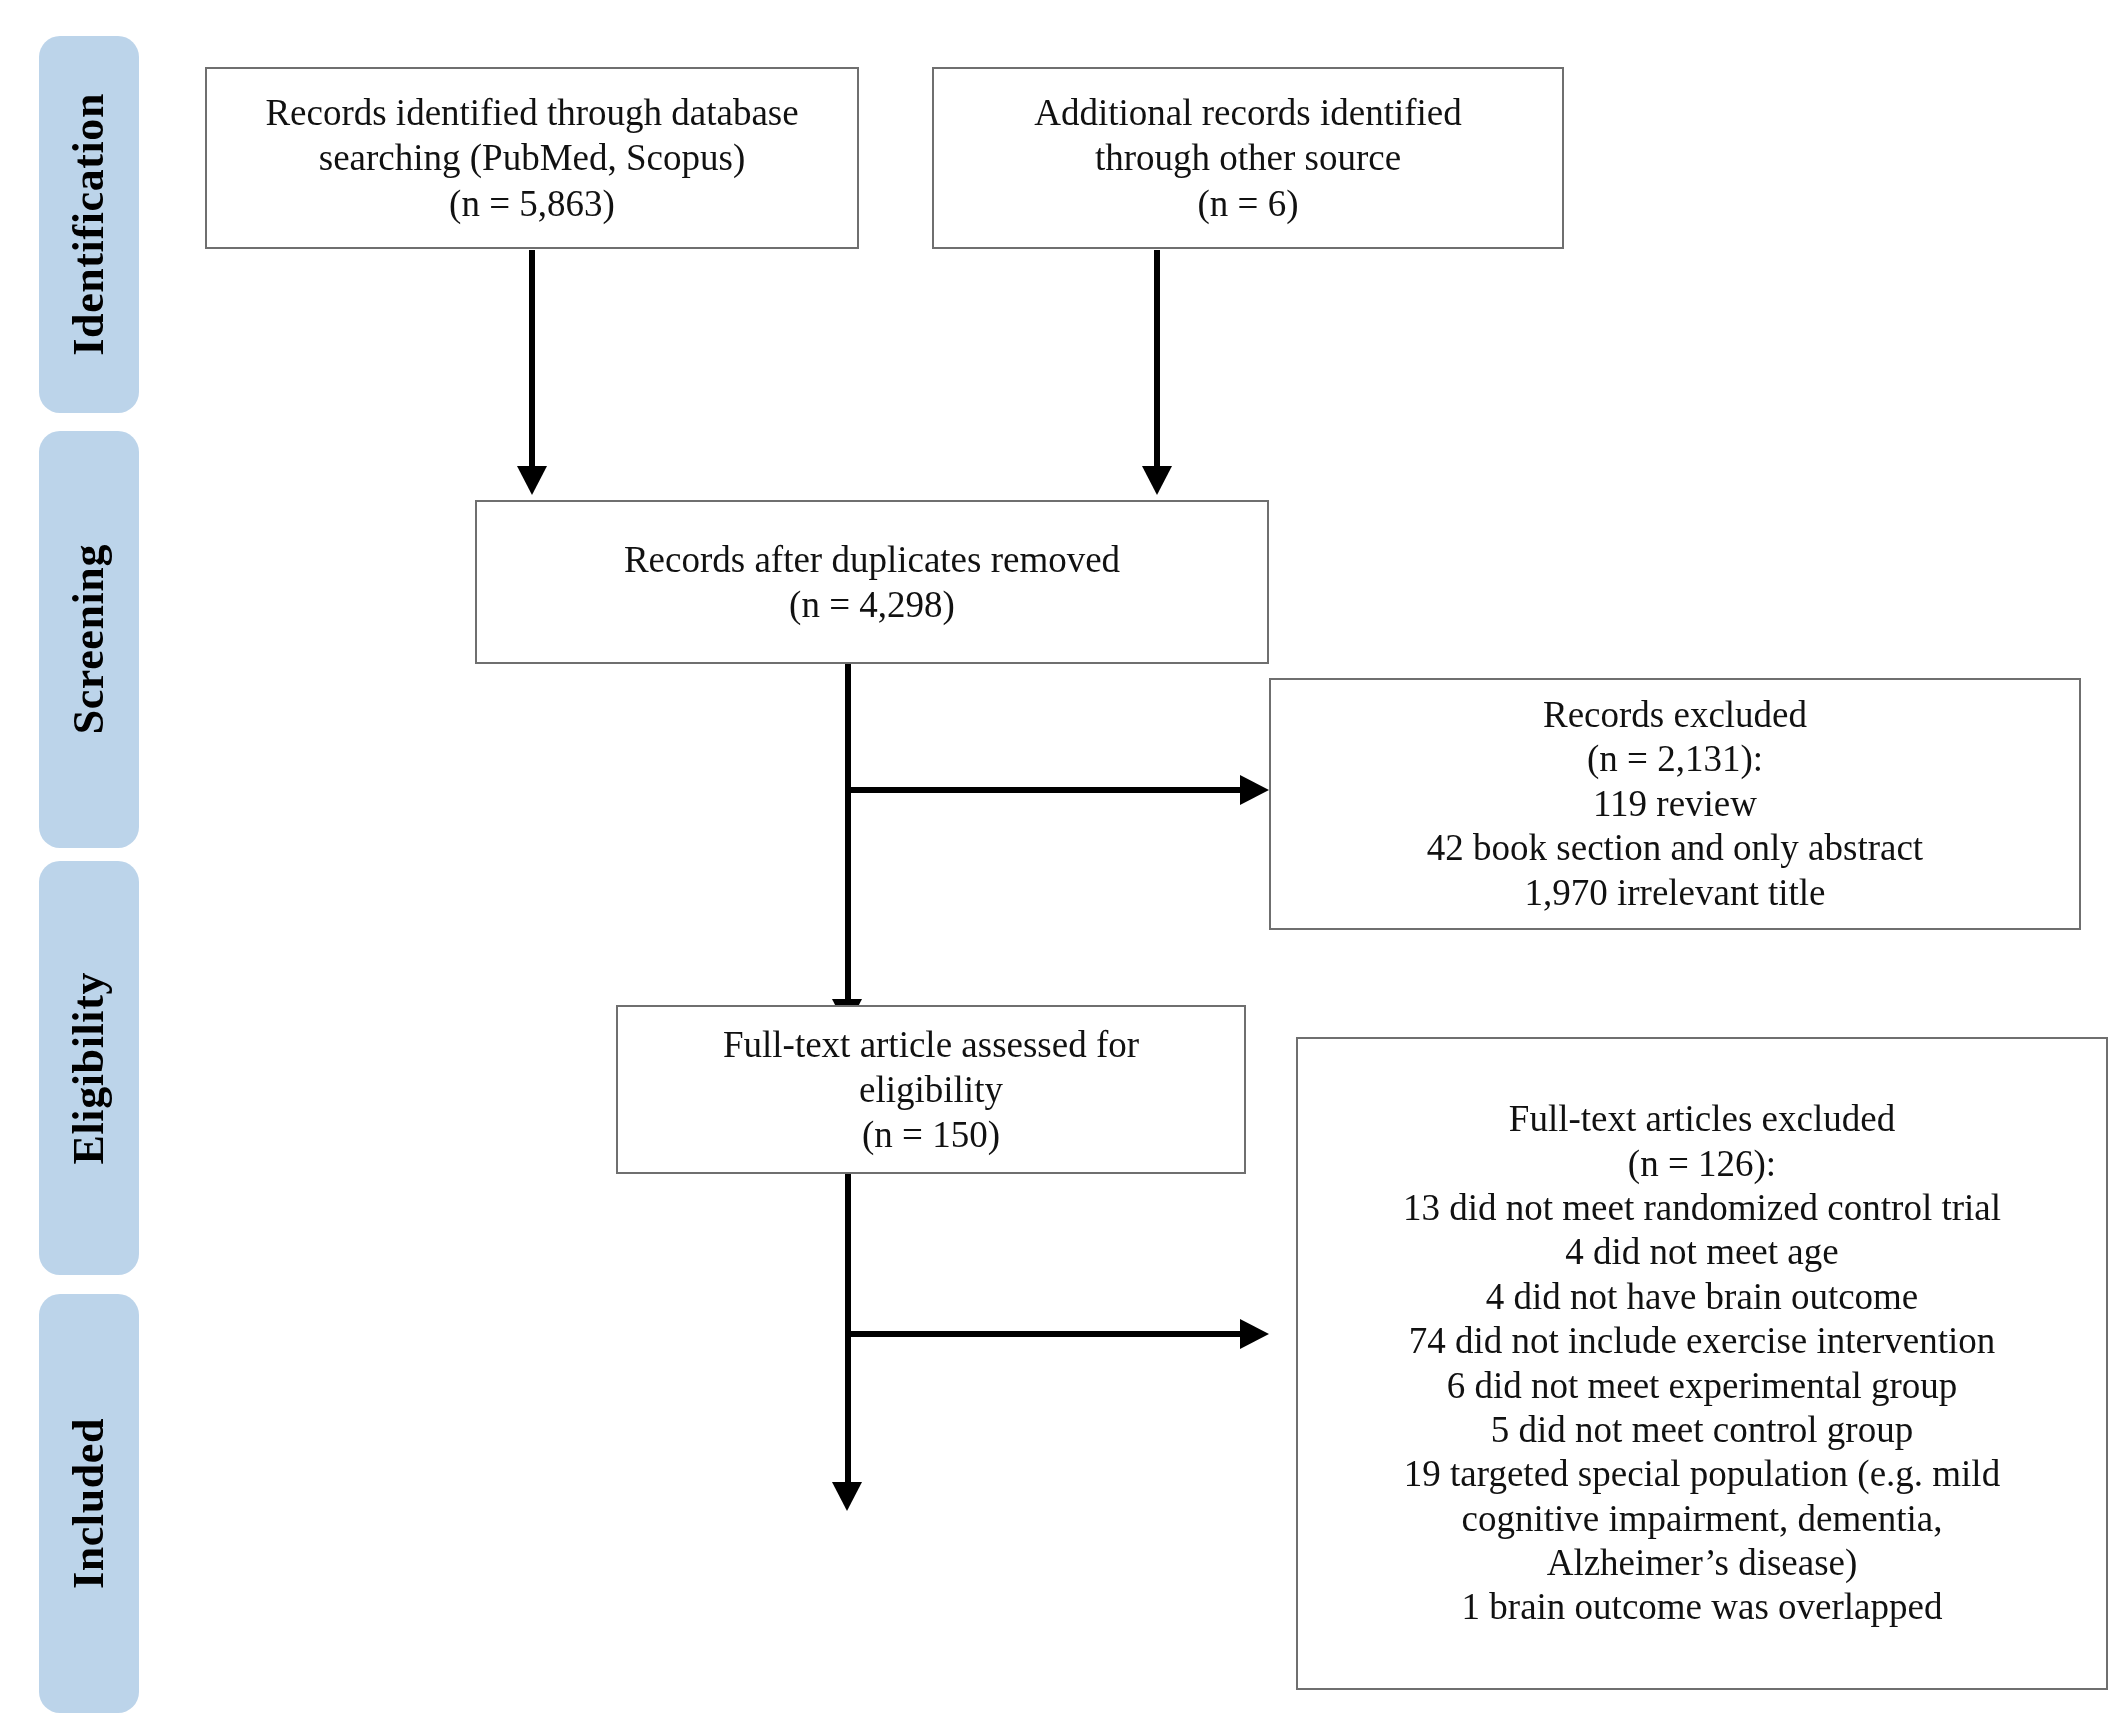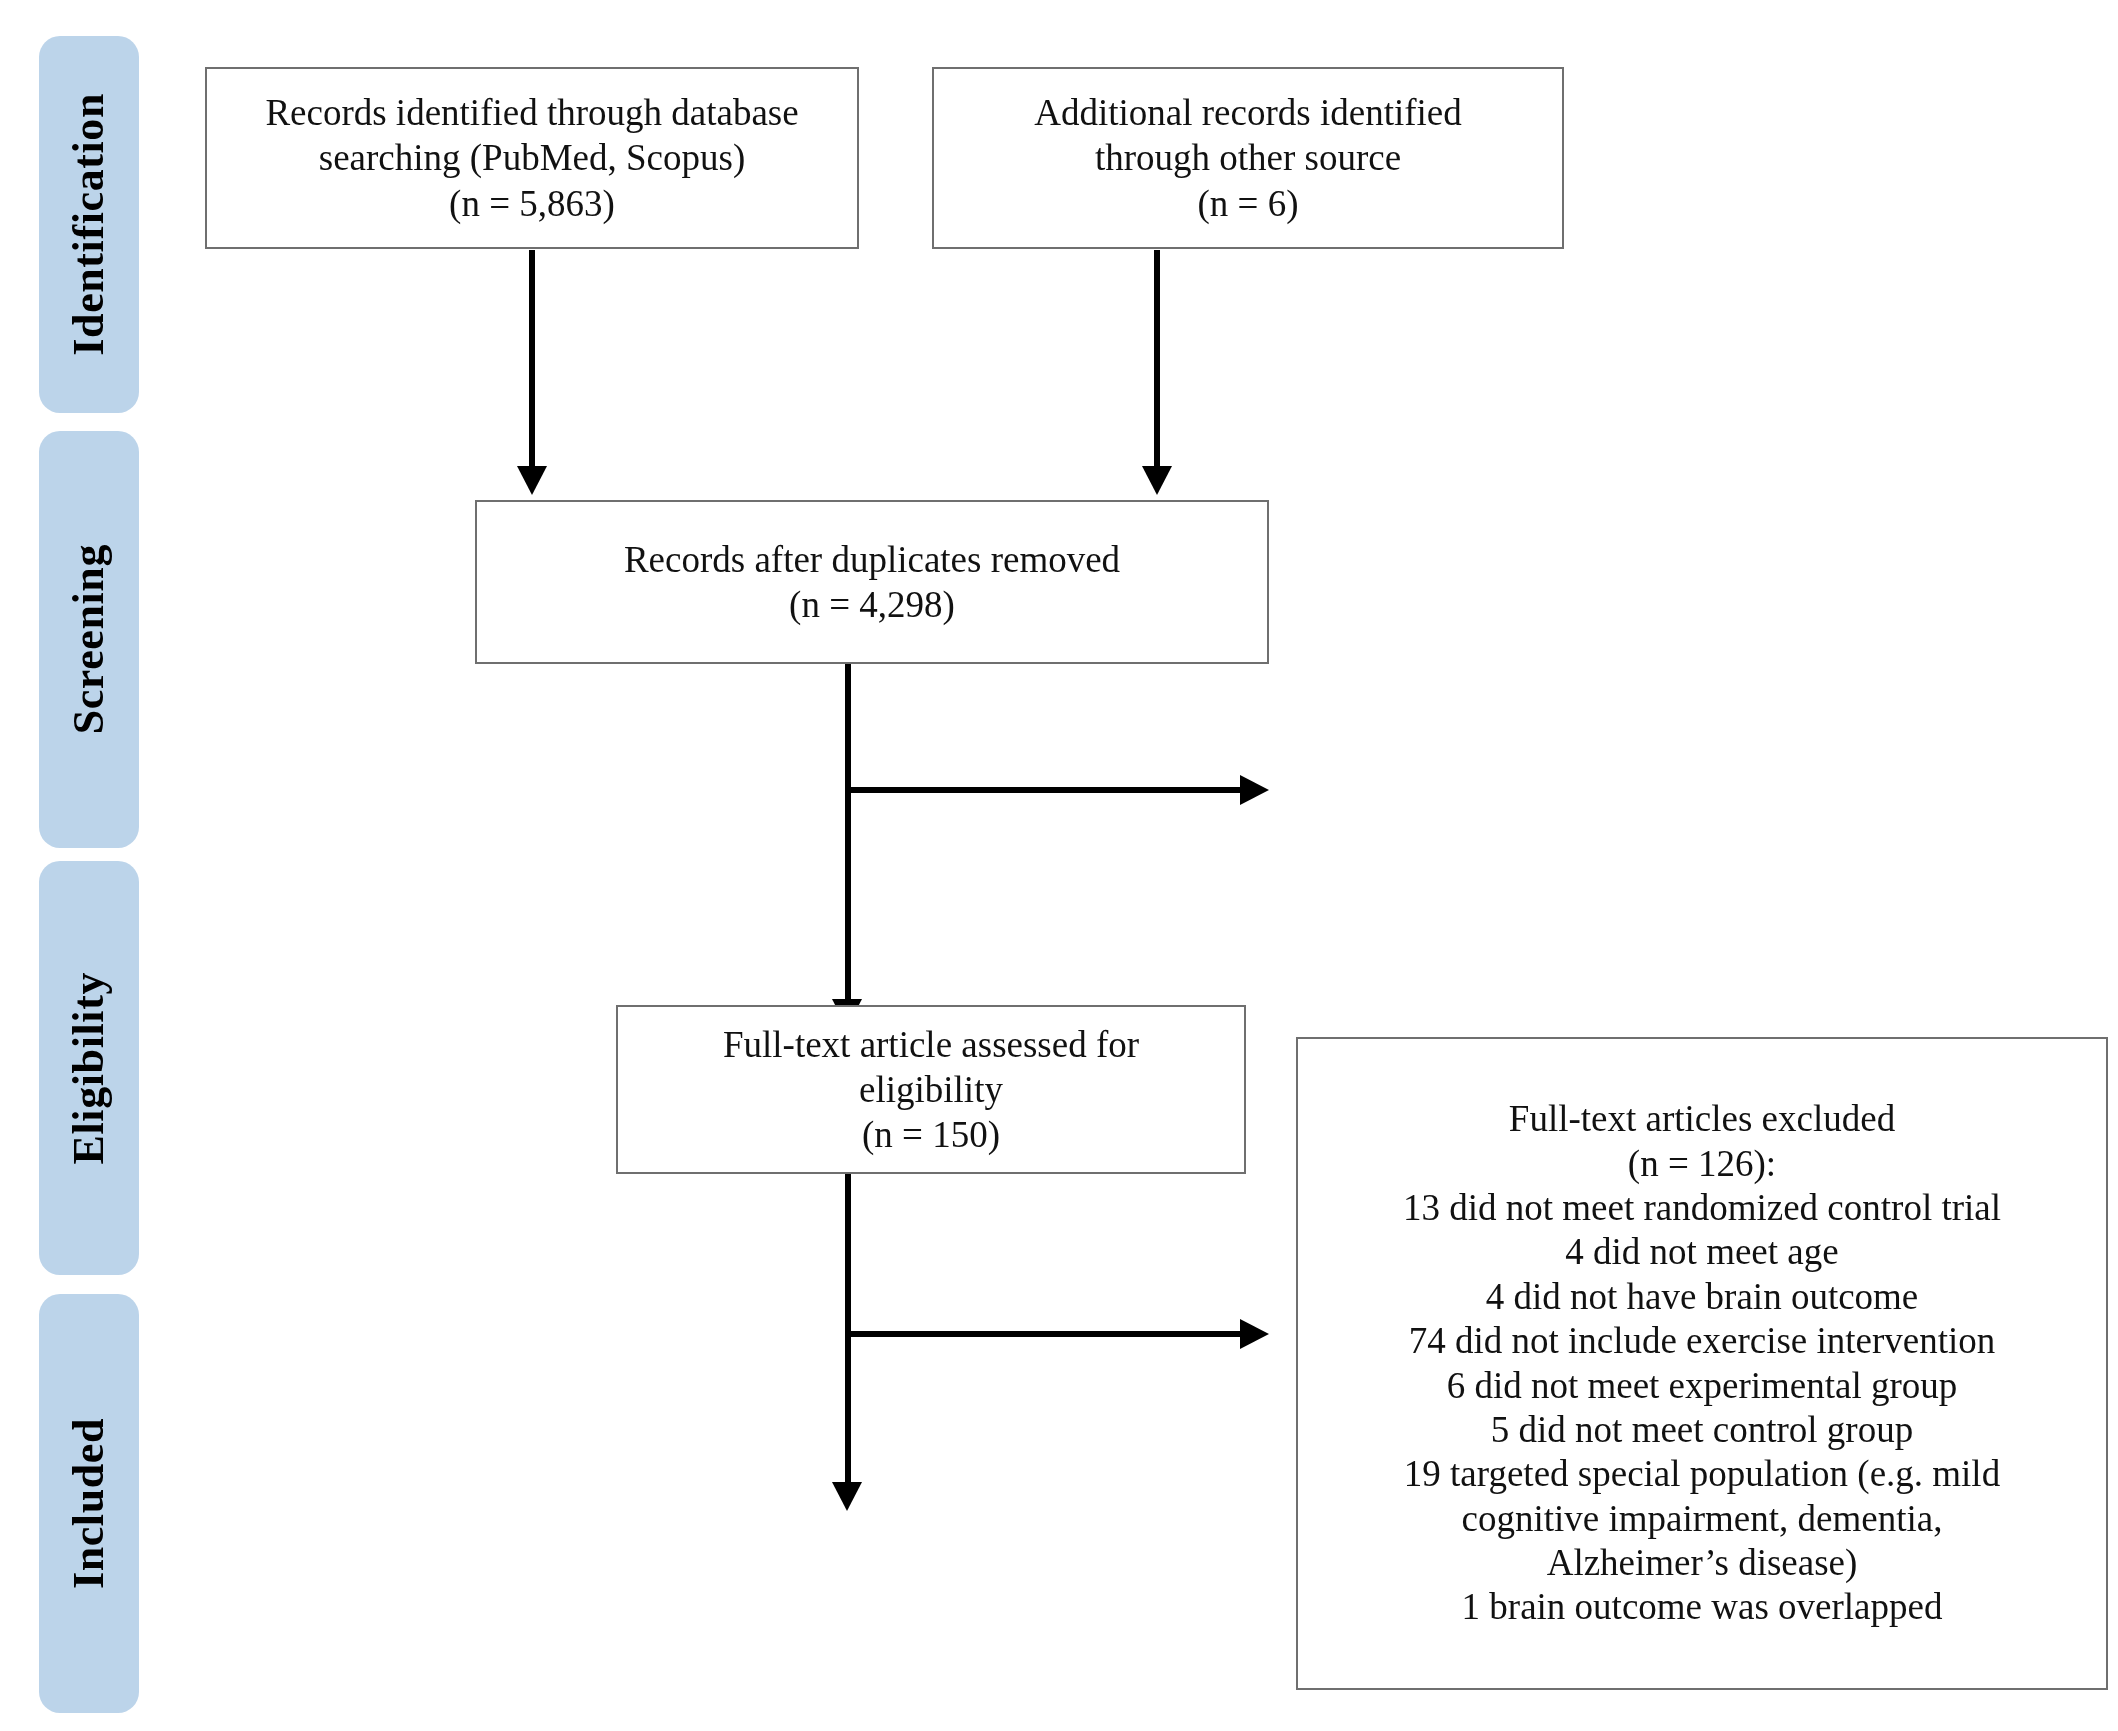--- a/index.html
+++ b/index.html
@@ -131,20 +131,27 @@
     <span class="fbox-text">Records after duplicates removed
 (n = 4,298)</span>
   </div>
 
   <div class="vline" style="left:845px; top:664px; height:339px;"></div>
   <div class="arrow-down" style="left:832px; top:999px;"></div>
 
   <div class="hline" style="left:845px; top:787px; width:396px;"></div>
   <div class="arrow-right" style="left:1240px; top:775px;"></div>
 
+  <div class="fbox tight" style="left:1269px; top:678px; width:812px; height:252px;">
+    <span class="fbox-text">Records excluded
+(n = 2,131):
+119 review
+42 book section and only abstract
+1,970 irrelevant title</span>
+  </div>
 
   <div class="fbox" style="left:616px; top:1005px; width:630px; height:169px;">
     <span class="fbox-text">Full-text article assessed for
 eligibility
 (n = 150)</span>
   </div>
 
   <div class="vline" style="left:845px; top:1174px; height:312px;"></div>
   <div class="arrow-down" style="left:832px; top:1482px;"></div>
 

